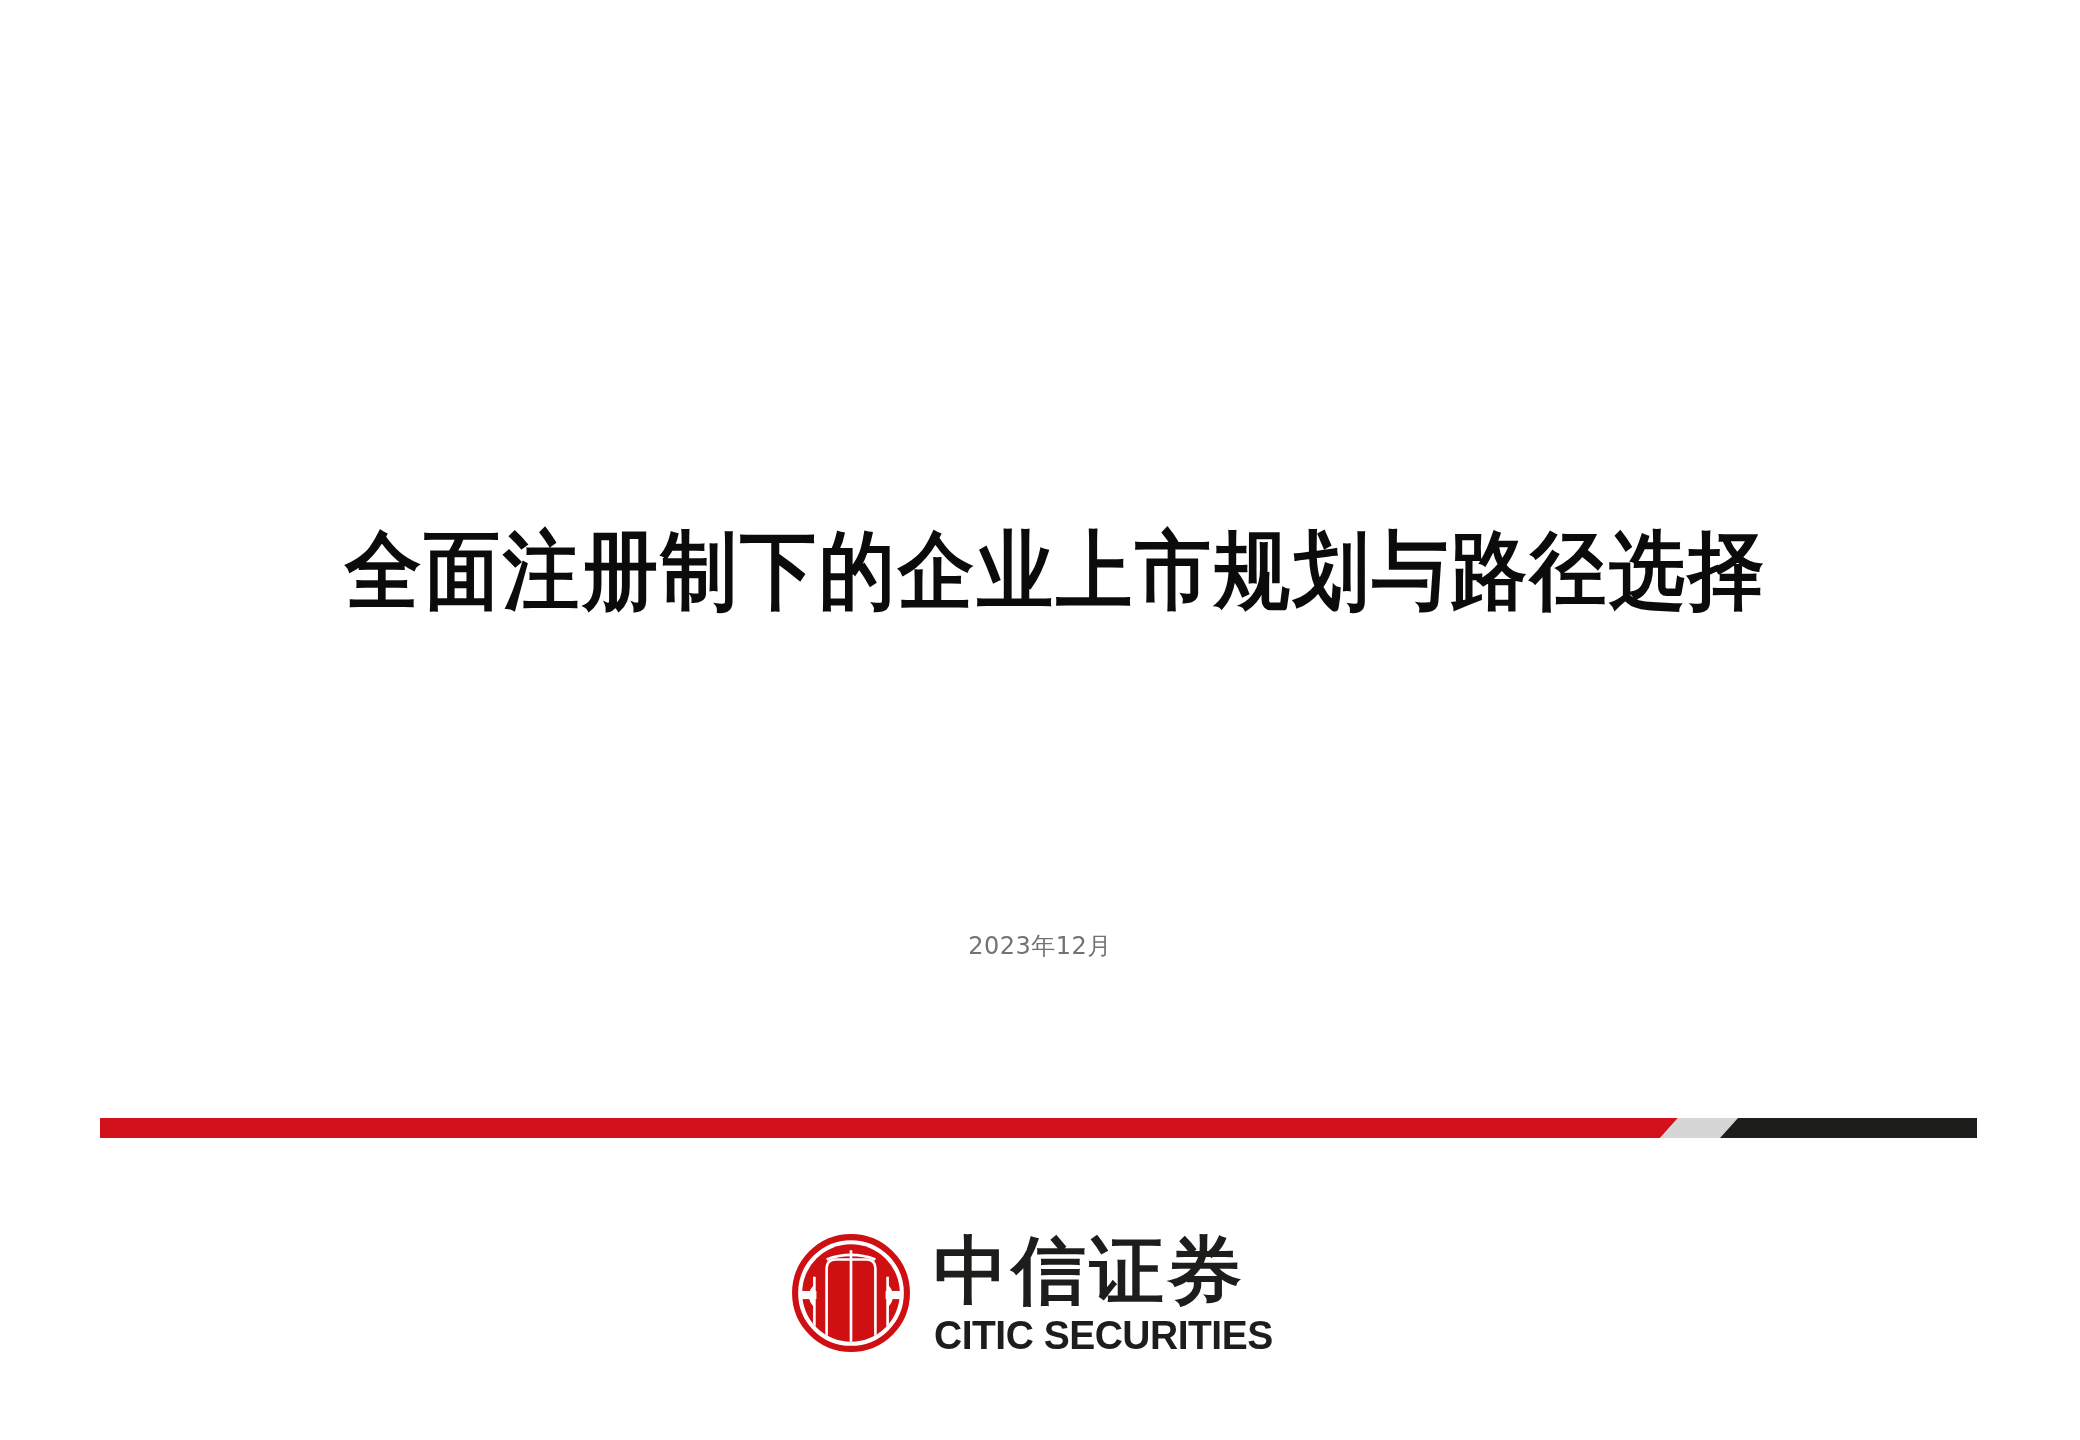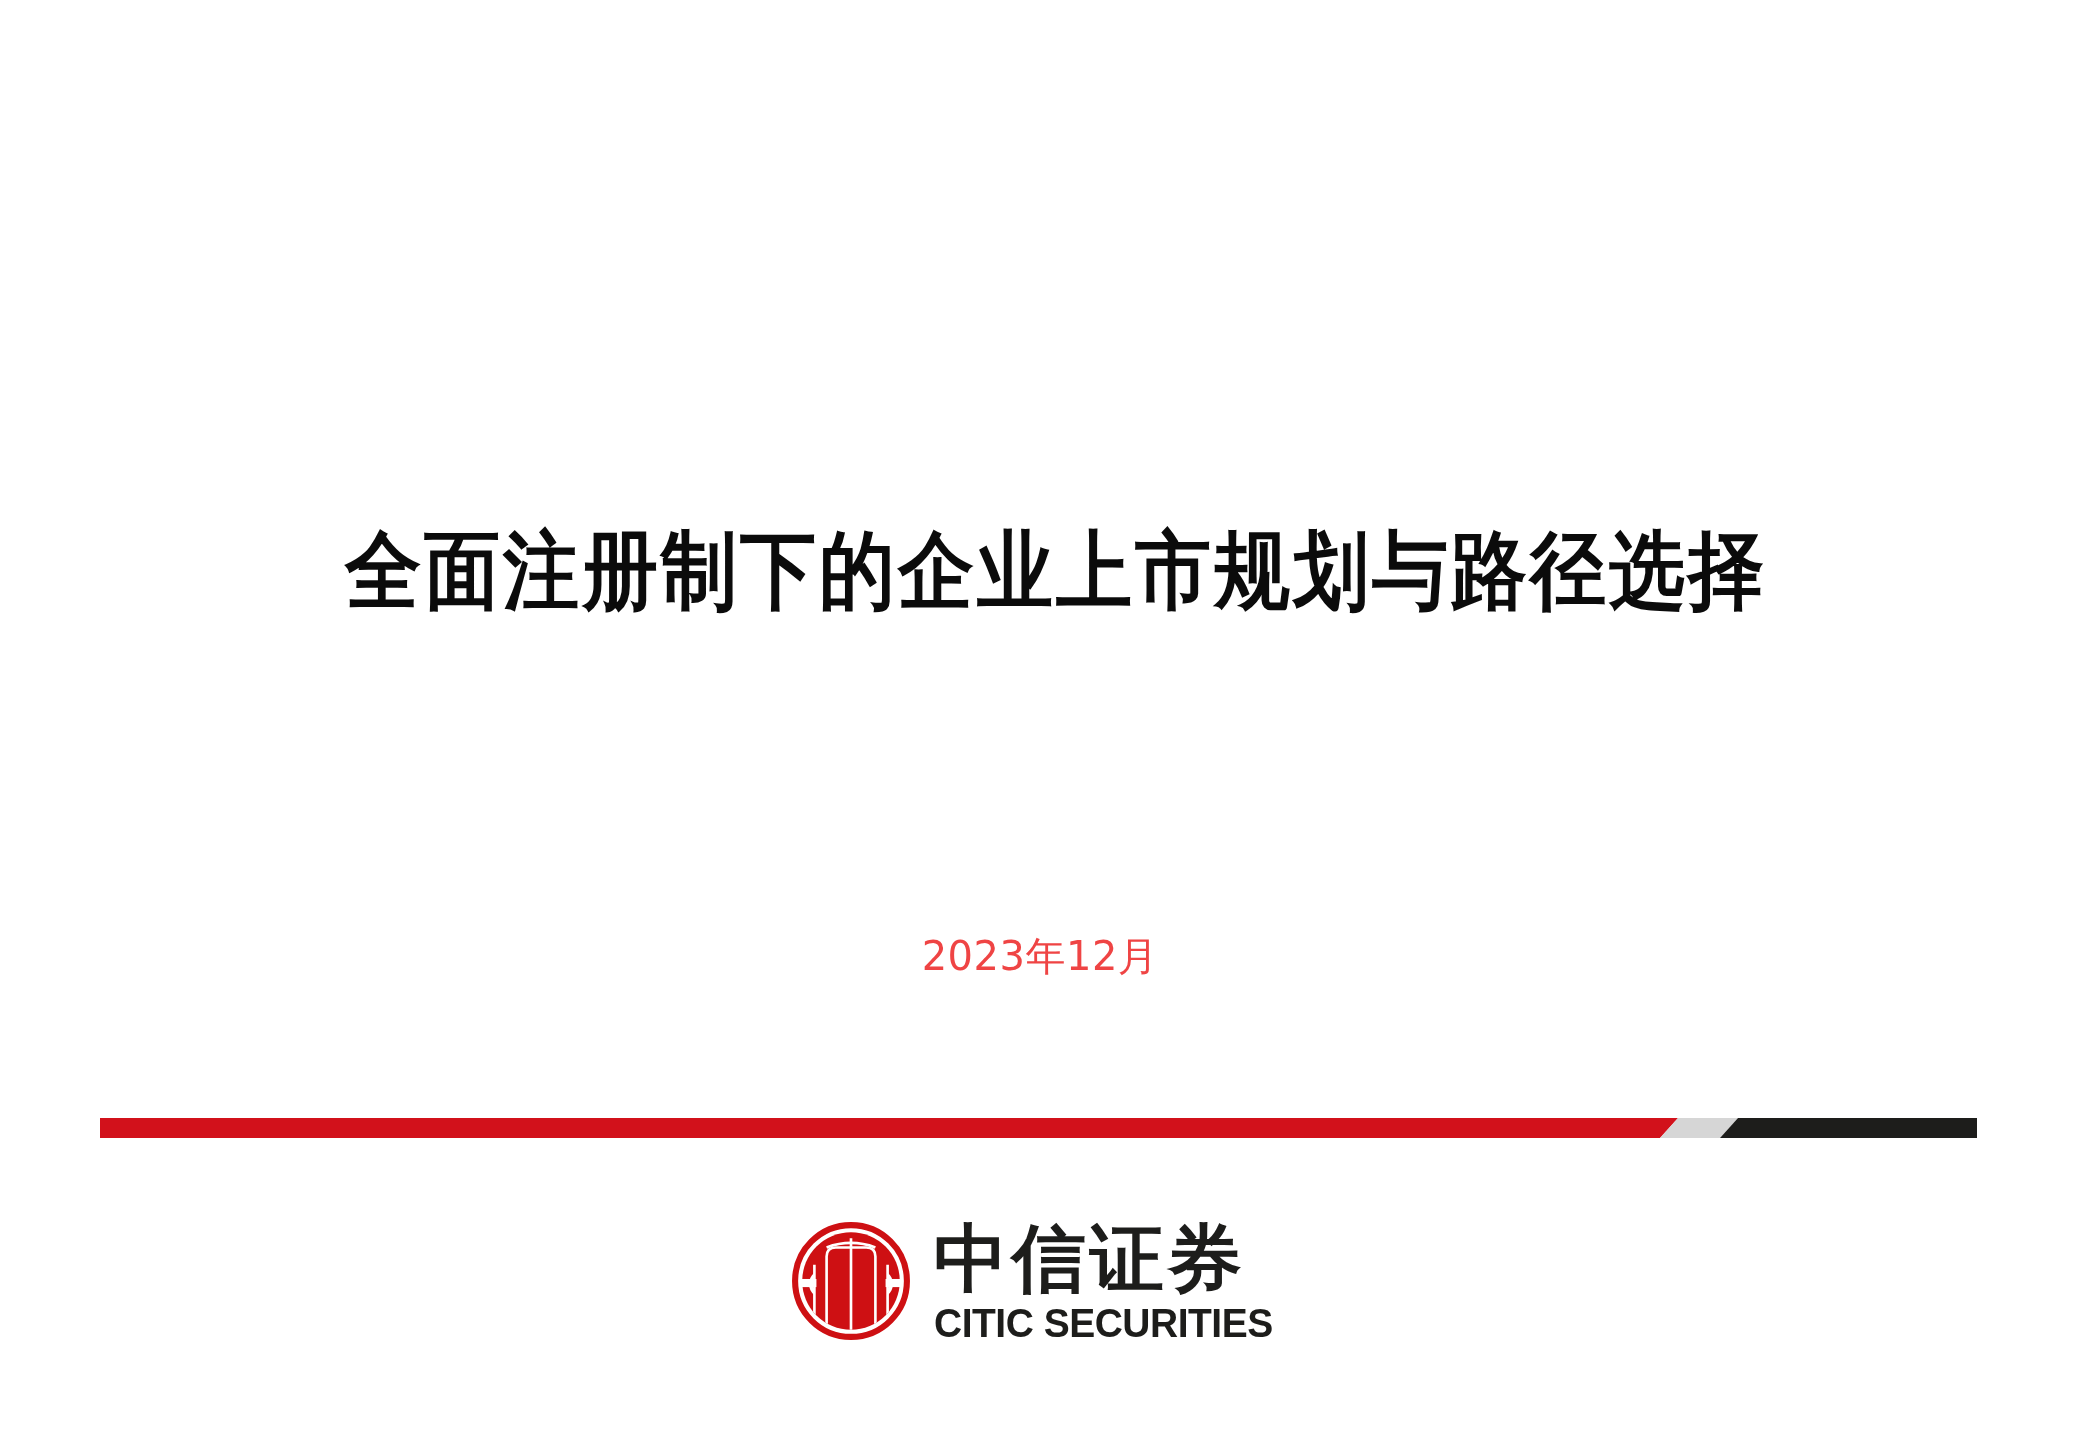--- a/index.html
+++ b/index.html
@@ -45,23 +45,23 @@
   .date-block {
     position: absolute;
     left: 0;
     top: 932px;
     width: 2080px;
     text-align: center;
   }
   .slide-date {
     display: block;
     font-family: "DejaVu Sans", "Liberation Sans", sans-serif;
-    font-size: 40px;
+    font-size: 24px;
     line-height: 1.2;
-    color: #ef4444;
+    color: #737373;
     letter-spacing: 0.5px;
     white-space: nowrap;
   }
 
   
   .divider {
     position: absolute;
     left: 100px;
     top: 1118px;
     width: 1880px;
@@ -80,20 +80,21 @@
     top: 1218px;
     width: 2080px;
     display: flex;
     align-items: center;
     justify-content: center;
   }
   .logo-inner {
     display: flex;
     align-items: center;
     gap: 22px;
+    margin-top: 12px;
   }
   .logo-mark {
     width: 122px;
     height: 122px;
     flex: 0 0 122px;
   }
   .logo-mark svg { display: block; width: 122px; height: 122px; }
   .logo-text {
     display: flex;
     flex-direction: column;

